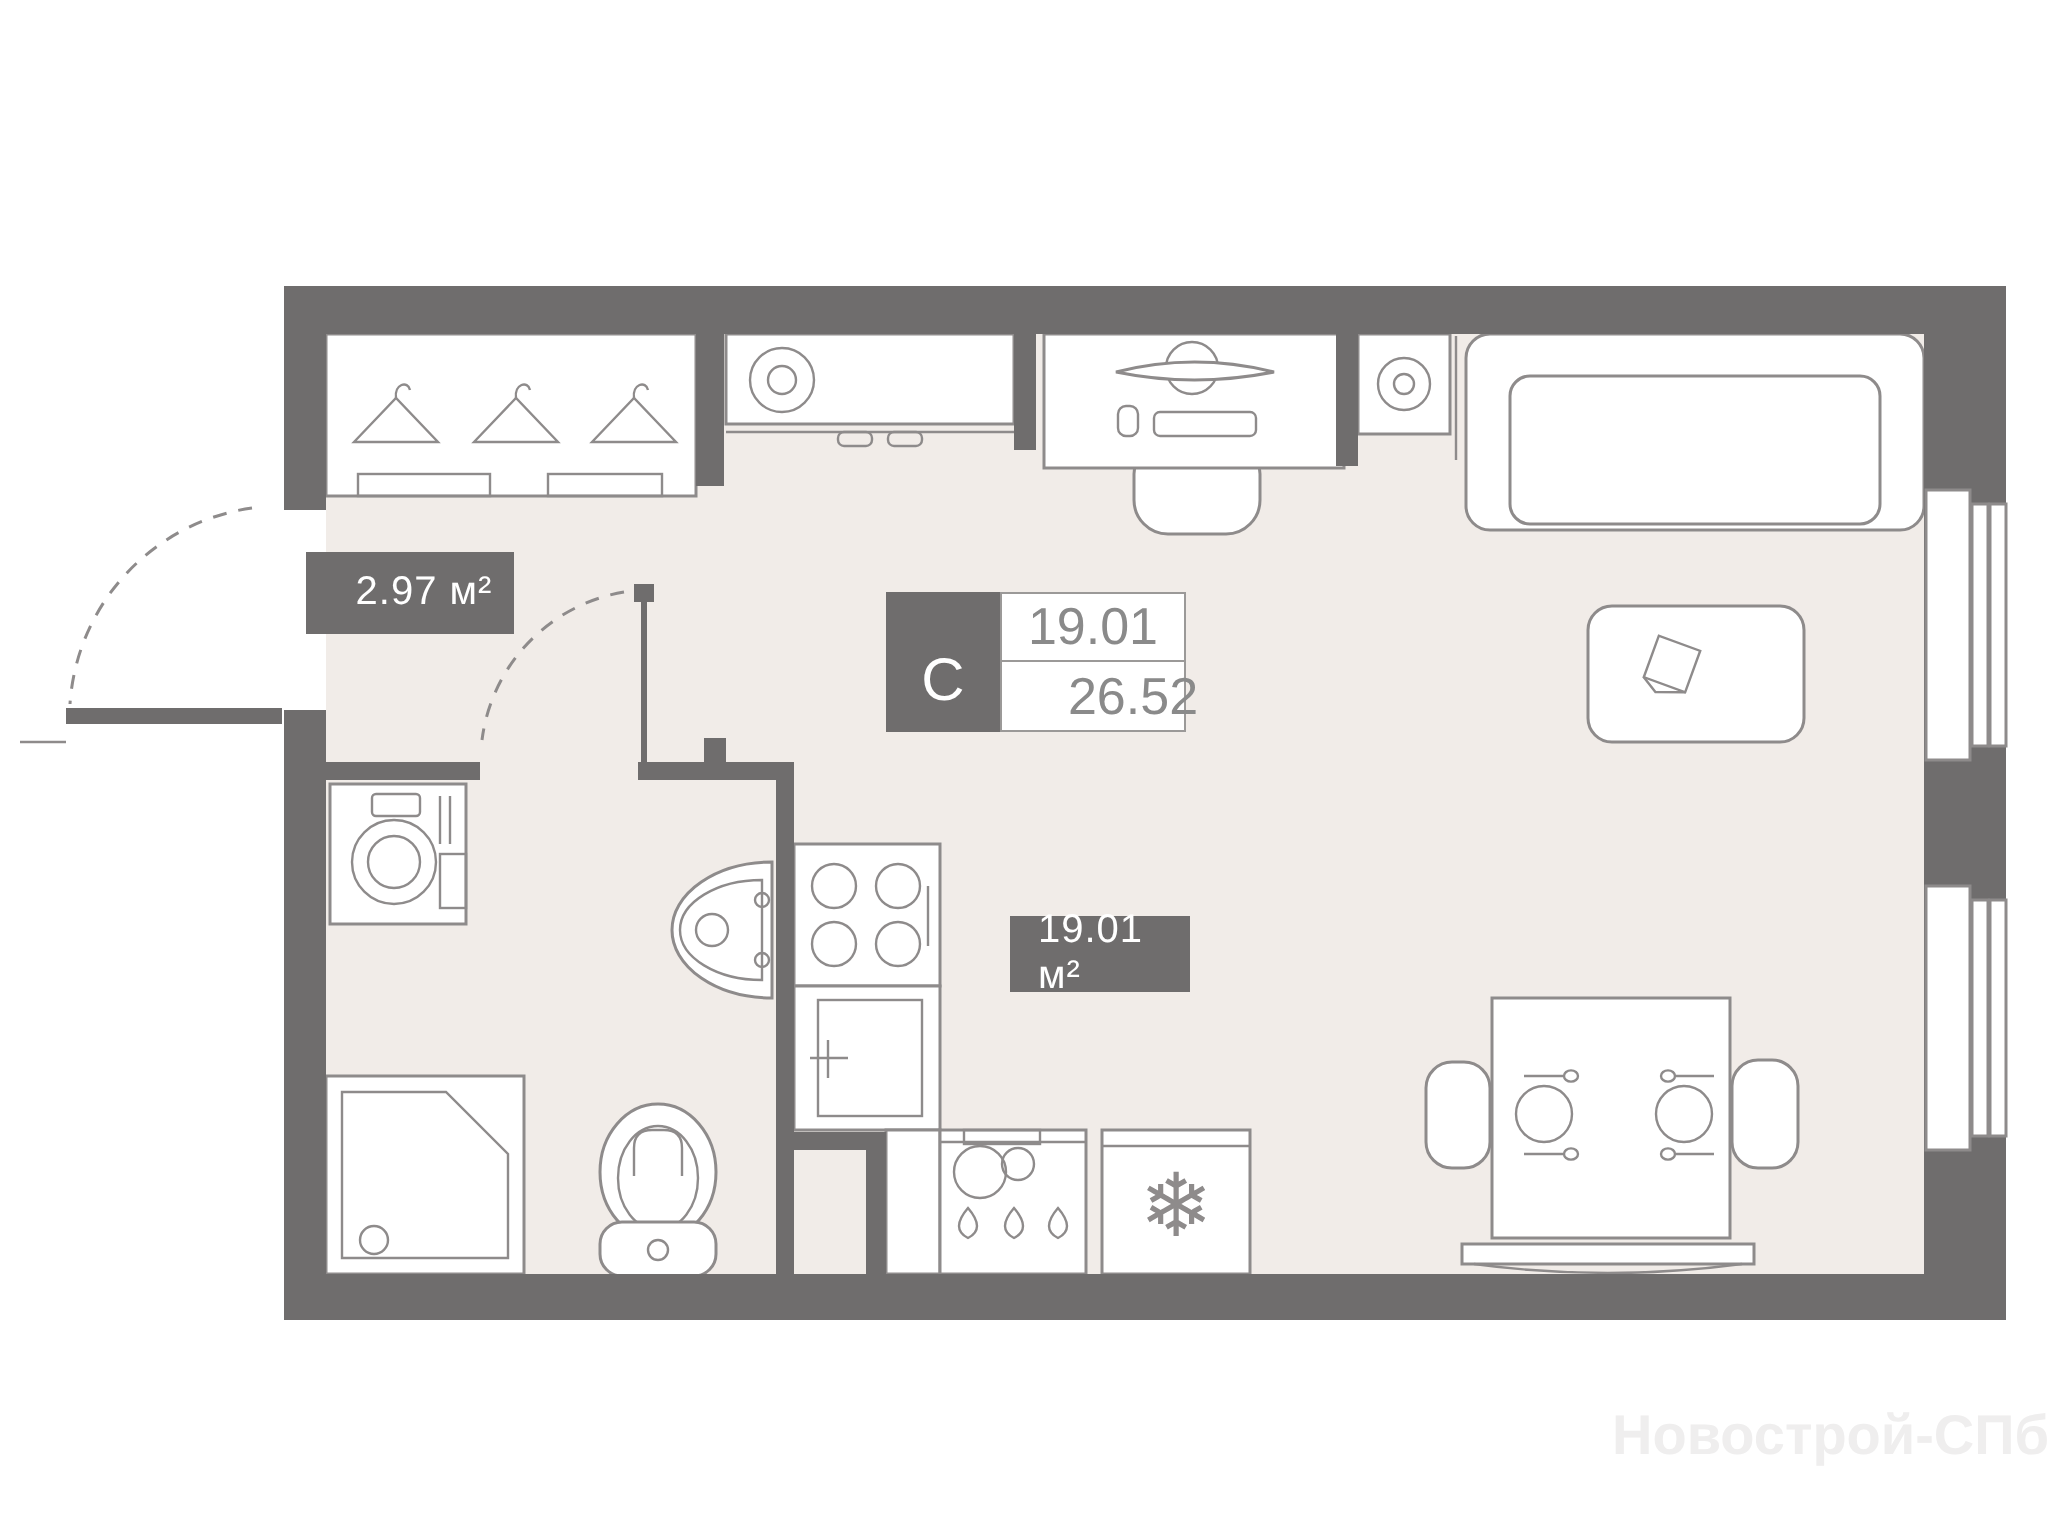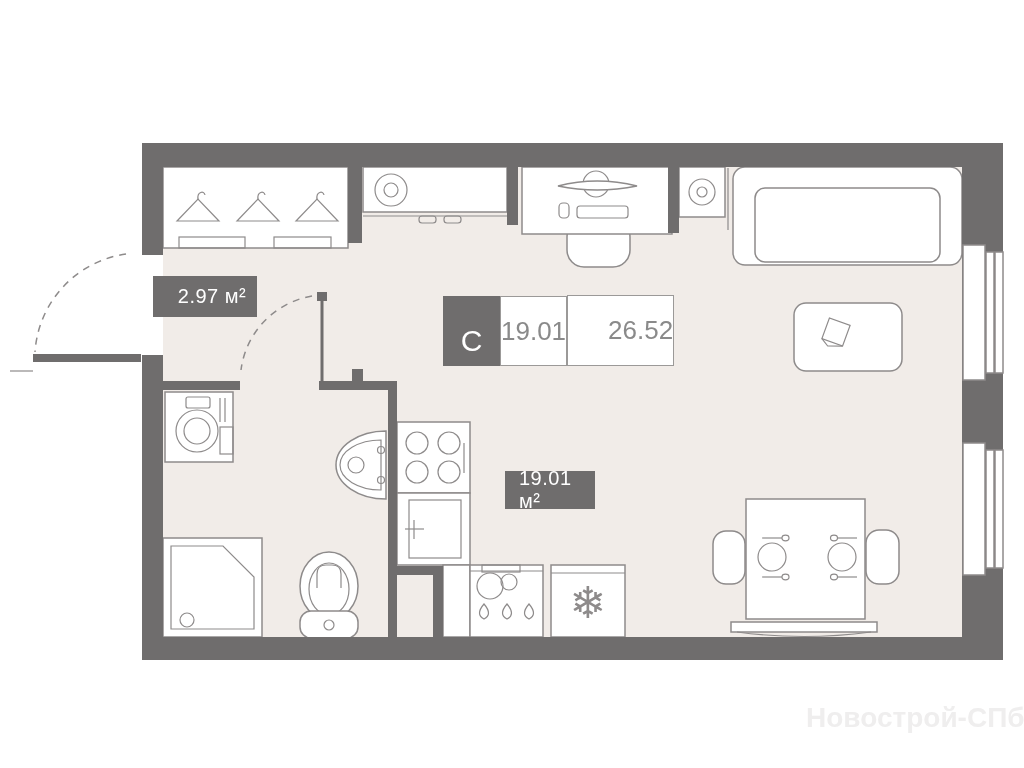--- a/index.html
+++ b/index.html
@@ -17,21 +17,21 @@
   .tn{fill:none;stroke:var(--outline);stroke-width:1.2;}
   .dash{fill:none;stroke:var(--outline);stroke-width:1.5;stroke-dasharray:7 6;}
   .leaf{fill:none;stroke:var(--wall);stroke-width:3;}
   .snow{fill:var(--outline);font-family:"DejaVu Sans",sans-serif;font-size:44px;}
   
   .area-label{position:absolute;background:var(--wall);color:var(--label-text);
     display:flex;align-items:center;justify-content:center;font-size:20px;letter-spacing:.5px;padding-left:14px;}
   .info{position:absolute;left:443px;top:296px;height:70px;display:flex;}
   .info-type{width:57px;background:var(--wall);color:var(--label-text);font-size:30px;
     display:flex;align-items:flex-end;justify-content:center;padding-bottom:8px;box-sizing:border-box;}
-  .info-values{display:flex;flex-direction:row;width:93px;}
+  .info-values{display:flex;flex-direction:column;width:93px;}
   .info-cell{flex:1;background:#ffffff;border:1.5px solid var(--value-border);color:var(--value-text);
     font-size:26px;display:flex;align-items:center;justify-content:center;box-sizing:border-box;}
   .info-cell:last-child{margin-top:-1.5px;padding-left:40px;}
   .watermark{position:absolute;left:806px;top:702px;width:212px;font-size:28px;font-weight:bold;
     color:var(--watermark);white-space:nowrap;}
 </style>
 </head>
 <body>
 
 <div class="stage">
@@ -216,21 +216,21 @@
     <line class="tn" x1="10" y1="371" x2="33" y2="371"></line>
   </g>
   <g>
     <line class="leaf" x1="322" y1="299" x2="322" y2="383"></line>
     <rect class="w" x="317" y="292" width="10" height="9"></rect>
     <path class="dash" d="M312,296 A86 86 0 0 0 241,370"></path>
   </g>
 </svg>
 
   <div class="area-label" style="left:153px;top:276px;width:90px;height:41px">2.97 м²</div>
-  <div class="area-label" style="left:505px;top:471px;width:76px;height:38px">19.01 м²</div>
+  <div class="area-label" style="left:505px;top:458px;width:76px;height:38px">19.01 м²</div>
 
   <div class="info">
     <div class="info-type">С</div>
     <div class="info-values">
       <div class="info-cell">19.01</div>
       <div class="info-cell">26.52</div>
     </div>
   </div>
 
   <div class="watermark">Новострой-СПб</div>

